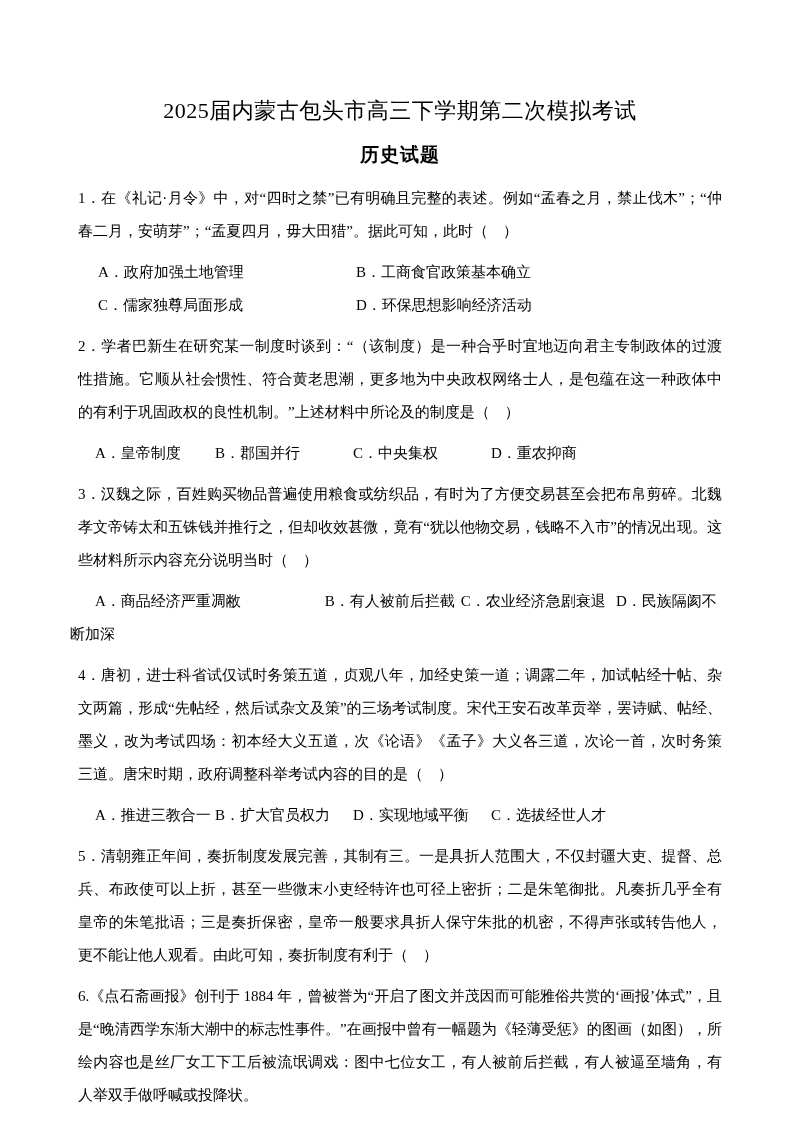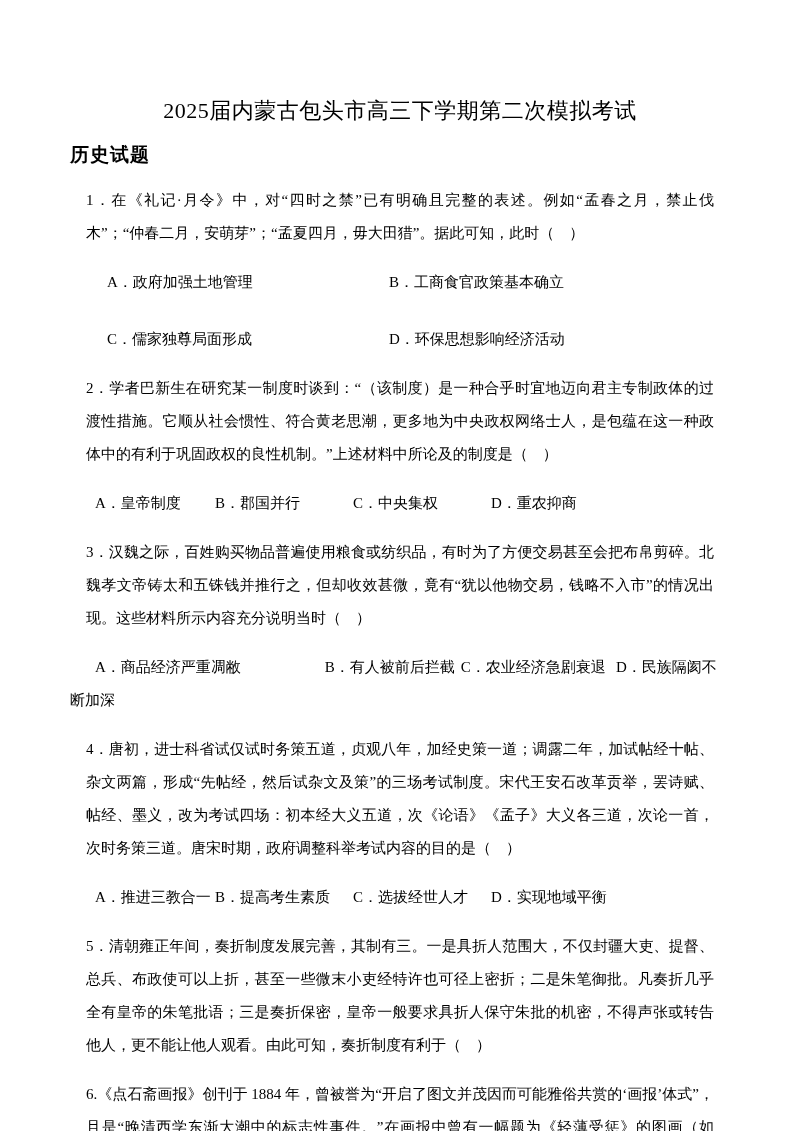--- a/index.html
+++ b/index.html
@@ -17,42 +17,41 @@
   .title {
     font-size: 22px;
     font-weight: 400;
     text-align: center;
     margin: 0 0 16px 0;
     letter-spacing: 0.5px;
   }
   .subtitle {
     font-size: 19px;
     font-weight: 700;
-    text-align: left;
+    text-align: center;
     margin: 0 0 14px 0;
     letter-spacing: 1px;
   }
   .section-label {
     font-weight: 700;
     font-size: 15.5px;
     line-height: 2.0;
   }
   .question { margin: 0; }
   .qtext {
-    margin: 16px;
+    margin: 8px;
     line-height: 2.2;
     text-align: justify;
   }
   .options { line-height: 2.2; }
   .grid2 {
     display: grid;
     grid-template-columns: 258px 1fr;
     padding-left: 25px;
-    margin: 12px;
-    gap: 24px;
+    margin: 3px;
   }
   .optrow {
     display: flex;
     padding-left: 25px;
     margin: 0;
   }
   .optrow .opt { width: 138px; white-space: nowrap; }
   .optrow .opt:first-child { width: 120px; }
   .optrow .opt:last-child { width: auto; }
   .inline-opts {
@@ -96,23 +95,23 @@
 
   <div class="question">
     <p class="qtext">3．汉魏之际，百姓购买物品普遍使用粮食或纺织品，有时为了方便交易甚至会把布帛剪碎。北魏孝文帝铸太和五铢钱并推行之，但却收效甚微，竟有“犹以他物交易，钱略不入市”的情况出现。这些材料所示内容充分说明当时（　）</p>
     <p class="options inline-opts"><span class="opt gap-xl">A．商品经济严重凋敝</span><span class="opt gap-xs">B．有人被前后拦截</span><span class="opt gap-sm">C．农业经济急剧衰退</span><span class="opt">D．民族隔阂不断加深</span></p>
   </div>
 
   <div class="question">
     <p class="qtext">4．唐初，进士科省试仅试时务策五道，贞观八年，加经史策一道；调露二年，加试帖经十帖、杂文两篇，形成“先帖经，然后试杂文及策”的三场考试制度。宋代王安石改革贡举，罢诗赋、帖经、墨义，改为考试四场：初本经大义五道，次《论语》《孟子》大义各三道，次论一首，次时务策三道。唐宋时期，政府调整科举考试内容的目的是（　）</p>
     <div class="options optrow">
       <span class="opt">A．推进三教合一</span>
-      <span class="opt">B．提高考生素质</span>
+      <span class="opt">B．扩大官员权力</span>
+      <span class="opt">D．实现地域平衡</span>
       <span class="opt">C．选拔经世人才</span>
-      <span class="opt">D．实现地域平衡</span>
     </div>
   </div>
 
   <div class="question">
     <p class="qtext">5．清朝雍正年间，奏折制度发展完善，其制有三。一是具折人范围大，不仅封疆大吏、提督、总兵、布政使可以上折，甚至一些微末小吏经特许也可径上密折；二是朱笔御批。凡奏折几乎全有皇帝的朱笔批语；三是奏折保密，皇帝一般要求具折人保守朱批的机密，不得声张或转告他人，更不能让他人观看。由此可知，奏折制度有利于（　）</p>
   </div>
 
   <div class="question">
     <p class="qtext">6.《点石斋画报》创刊于 1884 年，曾被誉为“开启了图文并茂因而可能雅俗共赏的‘画报’体式”，且是“晚清西学东渐大潮中的标志性事件。”在画报中曾有一幅题为《轻薄受惩》的图画（如图），所绘内容也是丝厂女工下工后被流氓调戏：图中七位女工，有人被前后拦截，有人被逼至墙角，有人举双手做呼喊或投降状。</p>
   </div>

